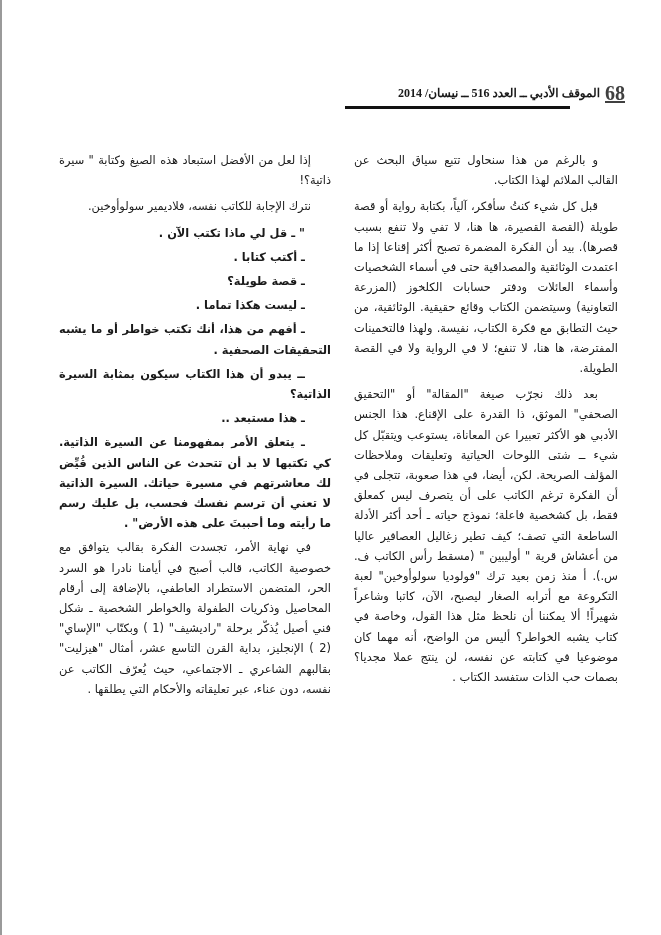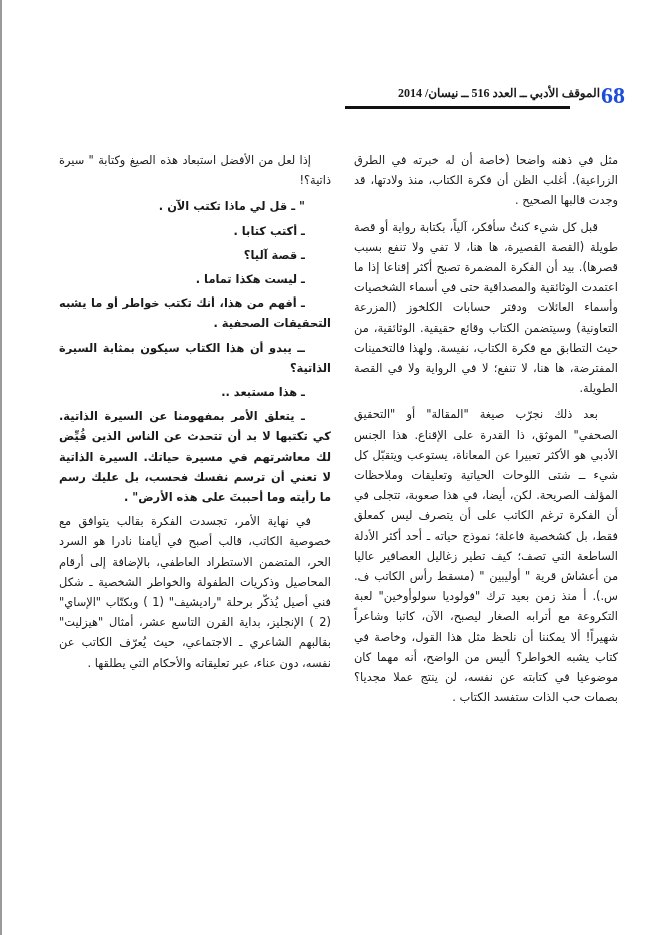--- a/index.html
+++ b/index.html
@@ -1,21 +1,21 @@
 <!DOCTYPE html>
 <html><head>
 <meta charset="utf-8">
 <style>
   html, body { margin: 0; padding: 0; background: #ffffff; }
   body { width: 661px; height: 935px; position: relative; overflow: hidden;
          font-family: "DejaVu Sans", sans-serif; color: #1a1a1a; }
   .left-edge { position: absolute; left: 0; top: 0; width: 2px; height: 935px; background: #9a9a9a; }
   .header { position: absolute; top: 86px; left: 345px; width: 255px; height: 20px; direction: rtl; }
   .page-num { position: absolute; right: -25px; top: -4px; font-family: "Liberation Serif", serif;
-              font-weight: bold; font-size: 24px; color: #1d4ed8; }
+              font-weight: bold; font-size: 20px; color: #404040; text-decoration: underline; }
   .running-title { position: absolute; right: 0; top: 0; font-family: Liberation Serif, serif;
                    font-weight: bold; font-size: 12px; white-space: nowrap; direction: rtl; }
   .header-rule { position: absolute; left: 345px; top: 106px; width: 225px; height: 3px; background: #111; }
   .col { position: absolute; top: 150px; direction: rtl; text-align: justify;
          font-family: "DejaVu Sans", sans-serif; font-size: 11.4px; line-height: 20.2px; }
   .col-right { right: 43px; width: 272px; }
   .col-left { right: 330px; width: 280px; top: 150px; }
   .col p { margin: 0 0 6px 8px; text-indent: 20px; }
   .col p.noindent { text-indent: 0; }
   .col p.dlg { font-weight: bold; text-indent: 0; padding-right: 26px; margin-bottom: 4px; }
@@ -26,29 +26,30 @@
 
 <div class="left-edge"></div>
 
 <div class="header">
   <span class="page-num">68</span>
   <span class="running-title">الموقف الأدبي ــ العدد 516 ــ نيسان/ 2014</span>
 </div>
 <div class="header-rule"></div>
 
 <div class="col col-right">
-  <p class="noindent">مثل في ذهنه واضحا (خاصة أن له خبرته في الطرق الزراعية). أغلب الظن أن فكرة الكتاب، منذ ولادتها، قد وجدت قالبها الصحيح .</p>
+  <p>و بالرغم من هذا سنحاول تتبع سياق البحث عن القالب الملائم لهذا الكتاب.</p>
   <p>قبل كل شيء كنتُ سأفكر، آلياً، بكتابة رواية أو قصة طويلة (القصة القصيرة، ها هنا، لا تفي ولا تنفع بسبب قصرها). بيد أن الفكرة المضمرة تصبح أكثر إقناعا إذا ما اعتمدت الوثائقية والمصداقية حتى في أسماء الشخصيات وأسماء العائلات ودفتر حسابات الكلخوز (المزرعة التعاونية) وسيتضمن الكتاب وقائع حقيقية. الوثائقية، من حيث التطابق مع فكرة الكتاب، نفيسة. ولهذا فالتخمينات المفترضة، ها هنا، لا تنفع؛ لا في الرواية ولا في القصة الطويلة.</p>
   <p>بعد ذلك نجرّب صيغة "المقالة" أو "التحقيق الصحفي" الموثق، ذا القدرة على الإقناع. هذا الجنس الأدبي هو الأكثر تعبيرا عن المعاناة، يستوعب ويتقبّل كل شيء ــ شتى اللوحات الحياتية وتعليقات وملاحظات المؤلف الصريحة. لكن، أيضا، في هذا صعوبة، تتجلى في أن الفكرة ترغم الكاتب على أن يتصرف ليس كمعلق فقط، بل كشخصية فاعلة؛ نموذج حياته ـ أحد أكثر الأدلة الساطعة التي تصف؛ كيف تطير زغاليل العصافير عاليا من أعشاش قرية " أوليبين " (مسقط رأس الكاتب ف. س.). أ منذ زمن بعيد ترك "فولوديا سولوأوخين" لعبة التكروعة مع أترابه الصغار ليصبح، الآن، كاتبا وشاعراً شهيراً! ألا يمكننا أن نلحظ مثل هذا القول، وخاصة في كتاب يشبه الخواطر؟ أليس من الواضح، أنه مهما كان موضوعيا في كتابته عن نفسه، لن ينتج عملا مجديا؟ بصمات حب الذات ستفسد الكتاب .</p>
 </div>
 
 <div class="col col-left">
   <p>إذا لعل من الأفضل استبعاد هذه الصيغ وكتابة " سيرة ذاتية؟!</p>
+  <p>نترك الإجابة للكاتب نفسه، فلاديمير سولوأوخين.</p>
   <p class="dlg">" ـ قل لي ماذا تكتب الآن .</p>
   <p class="dlg">ـ أكتب كتابا .</p>
-  <p class="dlg">ـ قصة آليا؟</p>
+  <p class="dlg">ـ قصة طويلة؟</p>
   <p class="dlg">ـ ليست هكذا تماما .</p>
   <p class="dlg wrap">ـ أفهم من هذا، أنك تكتب خواطر أو ما يشبه التحقيقات الصحفية .</p>
   <p class="dlg wrap">ــ يبدو أن هذا الكتاب سيكون بمثابة السيرة الذاتية؟</p>
   <p class="dlg">ـ هذا مستبعد ..</p>
   <p class="dlg wrap">ـ يتعلق الأمر بمفهومنا عن السيرة الذاتية. كي تكتبها لا بد أن تتحدث عن الناس الذين قُيِّض لك معاشرتهم في مسيرة حياتك. السيرة الذاتية لا تعني أن ترسم نفسك فحسب، بل عليك رسم ما رأيته وما أحببتَ على هذه الأرض" .</p>
   <p>في نهاية الأمر، تجسدت الفكرة بقالب يتوافق مع خصوصية الكاتب، قالب أصبح في أيامنا نادرا هو السرد الحر، المتضمن الاستطراد العاطفي، بالإضافة إلى أرقام المحاصيل وذكريات الطفولة والخواطر الشخصية ـ شكل فني أصيل يُذكّر برحلة "راديشيف" (1 ) وبكتّاب "الإساي"(2 ) الإنجليز، بداية القرن التاسع عشر، أمثال "هيزليت" بقالبهم الشاعري ـ الاجتماعي، حيث يُعرّف الكاتب عن نفسه، دون عناء، عبر تعليقاته والأحكام التي يطلقها .</p>
 </div>
 
 </body></html>

